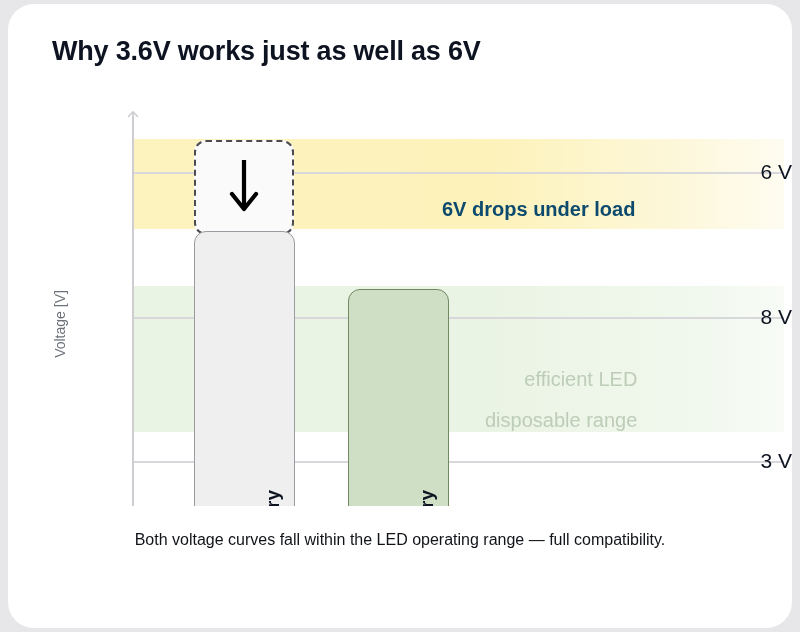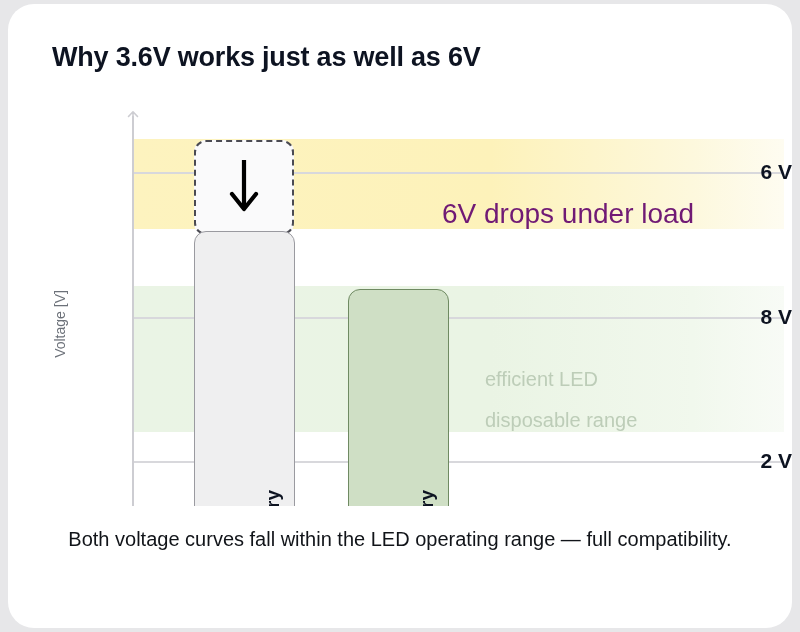--- a/index.html
+++ b/index.html
@@ -21,21 +21,21 @@
     width: 784px;
     height: 624px;
     background: #ffffff;
     border-radius: 26px;
     overflow: hidden;
   }
 
   #title {
     position: absolute;
     left: 44px;
-    top: 38px;
+    top: 32px;
     font-size: 27px;
     font-weight: bold;
     color: #0d1321;
     letter-spacing: -0.2px;
     white-space: nowrap;
   }
 
   
   #plot {
     position: absolute;
@@ -69,21 +69,21 @@
     height: 1.5px;
     background: #d8d8dc;
   }
 
   .ytick {
     position: absolute;
     right: 0px;
     width: 108px;
     text-align: right;
     font-size: 21px;
-    font-weight: bold;
+    font-weight: normal;
     color: #0d1321;
     transform: translateY(-50%);
   }
 
   #ylabel {
     position: absolute;
     left: -8px;
     top: 312px;
     width: 120px;
     text-align: center;
@@ -108,33 +108,34 @@
   #band-green {
     top: 282px;
     height: 146px;
     background: linear-gradient(to right, #eaf4e5 0%, #eaf4e4 55%, #f1f8ed 86%, #f8fbf6 100%);
   }
 
   #band-yellow-label {
     position: absolute;
     left: 434px;
     top: 194px;
-    font-size: 28px;
-    font-weight: normal;
-    color: #701a75;
+    font-size: 20px;
+    font-weight: bold;
+    color: #0c4a6e;
     white-space: nowrap;
   }
   #band-green-label {
     position: absolute;
     left: 477px;
     top: 355px;
     font-size: 20px;
     line-height: 41px;
     color: #bdcdb8;
     white-space: nowrap;
+    text-align: right;
   }
 
   
   #bar1-ghost {
     position: absolute;
     left: 186px;
     top: 136px;
     width: 100px;
     height: 95px;
     background: #fafafb;
@@ -185,21 +186,21 @@
     transform: rotate(-90deg) translateY(-2px);
   }
 
   
   #caption {
     position: absolute;
     left: 42px;
     top: 516px;
     width: 700px;
     text-align: center;
-    font-size: 20px;
+    font-size: 16px;
     line-height: 39px;
     color: #111419;
   }
 </style>
 </head>
 <body>
 
 <div id="card">
 
   <div id="title">Why 3.6V works just as well as 6V</div>
@@ -215,21 +216,21 @@
 
     <div id="axis-line"></div>
     <div id="axis-arrow">
       <svg width="14" height="14" viewBox="0 0 14 14">
         <path d="M7 13 L7 2 M2.5 6.5 L7 1.8 L11.5 6.5" fill="none" stroke="#cdcdd2" stroke-width="1.6" stroke-linecap="round" stroke-linejoin="round"></path>
       </svg>
     </div>
 
     <div class="ytick" style="top:168px;">6 V</div>
     <div class="ytick" style="top:313px;">8 V</div>
-    <div class="ytick" style="top:457px;">2 V</div>
+    <div class="ytick" style="top:457px;">3 V</div>
 
     <div id="ylabel">Voltage [V]</div>
 
     <div id="band-yellow-label">6V drops under load</div>
     <div id="band-green-label">
       <div>efficient LED</div>
       <div>disposable range</div>
     </div>
 
     <div id="bar1-ghost"></div>

